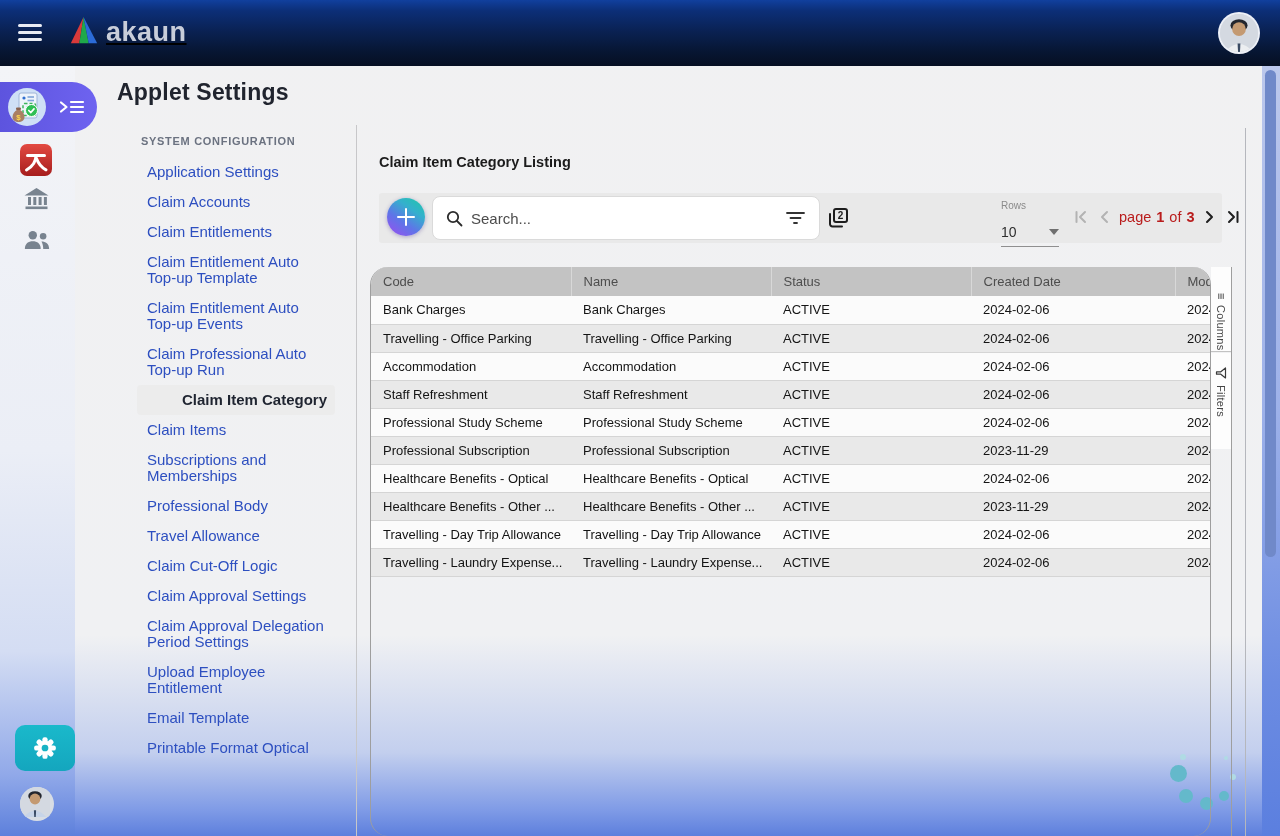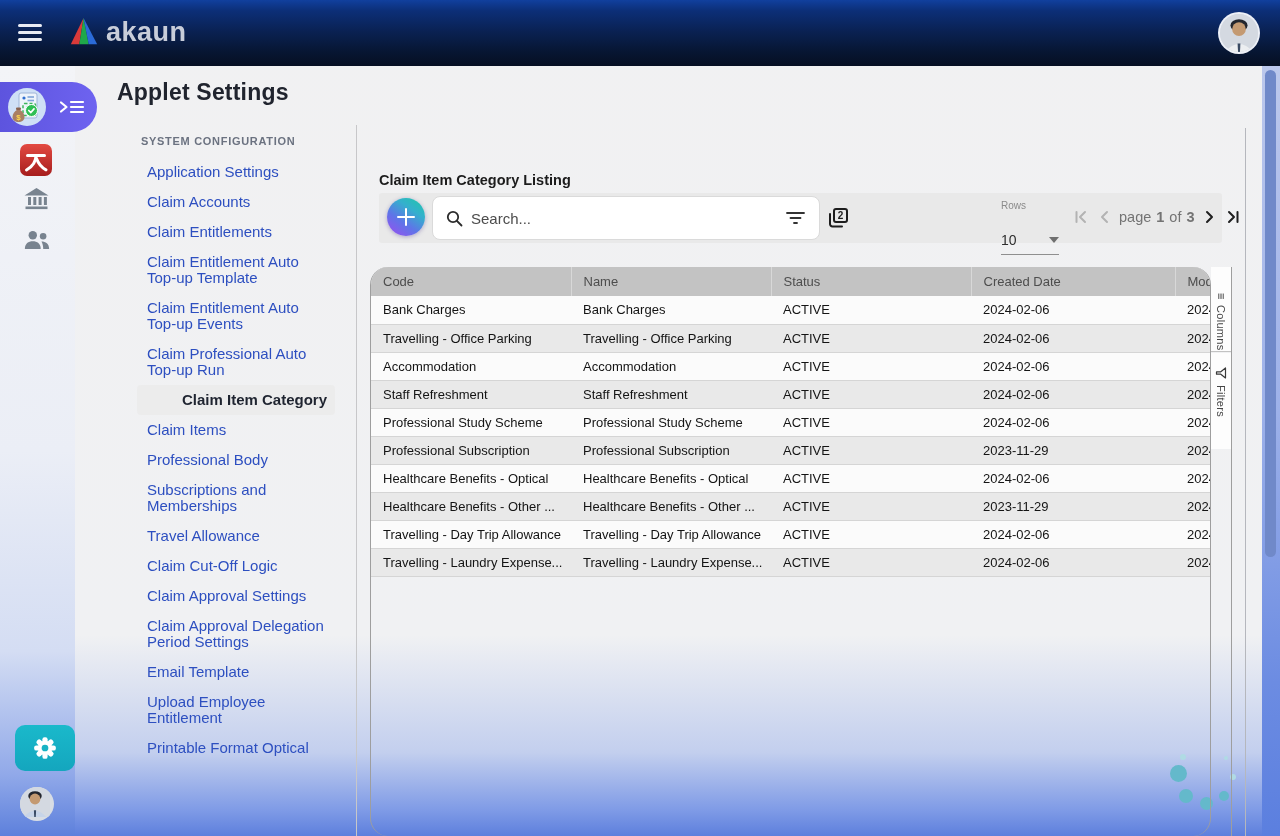--- a/index.html
+++ b/index.html
@@ -6,21 +6,21 @@
   html,body { width:1280px; height:836px; overflow:hidden; }
   body { font-family:"Liberation Sans","DejaVu Sans",sans-serif; background:#f1f1f2; }
   #app { position:relative; width:1280px; height:836px; overflow:hidden;
          background:linear-gradient(180deg,#f1f1f2 0%,#f0f1f3 76%,#c3cfee 90%,#7e9ae6 97%,#5d7fdd 100%); }
 
   
   .topbar { position:absolute; left:0; top:0; width:1280px; height:66px; z-index:20;
             background:linear-gradient(180deg,#11409e 0%,#0c2f78 16%,#0a2152 48%,#071633 78%,#060f22 100%); }
   .hamburger { position:absolute; left:18px; top:24px; width:24px; height:18px; cursor:pointer; }
   .hamburger span { display:block; width:24px; height:2.6px; background:#e9ecf4; border-radius:2px; margin-bottom:4.6px; }
-  .logo { position:absolute; left:68px; top:15px; display:flex; align-items:center; gap:6px; }
+  .logo { position:absolute; left:68px; top:15px; display:flex; align-items:flex-start; gap:6px;text-decoration:underline; }
   .logo-text { color:#c8cdd9; font-size:27px; font-weight:700; letter-spacing:.5px; line-height:34px; }
   .avatar-top { position:absolute; left:1218px; top:12px; width:42px; height:42px; border-radius:50%;
                 border:2px solid rgba(240,242,248,.9); overflow:hidden; background:#d8dde4; cursor:pointer; }
 
   
   .rail { position:absolute; left:0; top:66px; width:75px; bottom:0; z-index:5;
           background:linear-gradient(180deg,#f3f4f7 0%,#ebeef6 50%,#d4ddf3 76%,#91a9e9 92%,#5d80dc 100%); }
   .applet-pill { position:absolute; left:0; top:16px; width:97px; height:50px; border-radius:0 26px 26px 0;
                  background:linear-gradient(90deg,#5d54de,#6e63f0); display:flex; align-items:center; cursor:pointer; }
   .applet-pill .app-ic { position:absolute; left:7px; top:5px; width:40px; height:40px; }
@@ -38,44 +38,44 @@
   .page-title { position:absolute; left:117px; top:79px; font-size:23px; font-weight:700; color:#20242e; letter-spacing:.2px; z-index:6; }
 
   
   .sidenav { position:absolute; left:137px; top:135px; width:210px; z-index:6; }
   .sidenav-section { font-size:11px; font-weight:700; letter-spacing:.7px; color:#6b7280; margin:0 0 10px 4px; }
   .nav-item { width:198px; padding:7px 8px 7px 10px; font-size:15px; line-height:16px; color:#2d4fc0; cursor:pointer; border-radius:4px; }
   .nav-item.active { background:#ececec; color:#1f2430; font-weight:600;text-align:right; }
   .v-divider { position:absolute; left:356px; top:125px; bottom:0; width:1px; background:#c7c7c9; z-index:4; }
 
   
-  .listing-title { position:absolute; left:379px; top:172px; font-size:14.5px; font-weight:700; color:#1c1c1c; z-index:6; }
+  .listing-title { position:absolute; left:379px; top:154px; font-size:14.5px; font-weight:700; color:#1c1c1c; z-index:6; }
   .toolbar { position:absolute; left:379px; top:193px; width:843px; height:50px; background:#e9e9e9; border-radius:3px; z-index:6; }
   .add-btn { position:absolute; left:8px; top:5px; width:38px; height:38px; border-radius:50%; cursor:pointer;
              background:linear-gradient(215deg,#1ec9a6 0%,#34b0cd 32%,#5f74e8 62%,#9e4cf0 100%);
              box-shadow:0 1px 4px rgba(60,40,140,.35); }
   .add-btn::before,.add-btn::after { content:""; position:absolute; background:#fff; border-radius:2px; }
   .add-btn::before { left:10px; top:17.8px; width:18px; height:2.6px; }
   .add-btn::after  { left:17.8px; top:10px; width:2.6px; height:18px; }
   .searchbox { position:absolute; left:53px; top:3px; width:388px; height:44px; background:#fff;
                border:1px solid #dadada; border-radius:8px; display:flex; align-items:center; }
   .searchbox svg.mag { margin-left:13px; flex:none; }
   .searchbox input { flex:1; border:none; outline:none; background:transparent; font-size:15px; color:#333;
                      font-family:"Liberation Sans","DejaVu Sans",sans-serif; padding:0 8px; }
   .searchbox input::placeholder { color:#4c4c4c; opacity:1; }
   .filter-ic { margin-right:14px; flex:none; cursor:pointer; }
   .copy-ic { position:absolute; left:447px; top:13px; cursor:pointer; }
   .rows-block { position:absolute; left:622px; top:7px; }
   .rows-label { font-size:10px; color:#8a8a8a; }
-  .rows-select { width:58px; border-bottom:1px solid #8f8f8f; padding:2px 0 6px 0; margin-top:19px;
+  .rows-select { width:58px; border-bottom:1px solid #8f8f8f; padding:2px 0 6px 0; margin-top:11px;
                  display:flex; align-items:center; justify-content:space-between; cursor:pointer; }
   .rows-value { font-size:14px; color:#2e2e2e; }
   .pager { position:absolute; left:695px; top:16px; display:flex; align-items:center; gap:9px; }
   .pg-ic { cursor:pointer; display:flex; align-items:center; }
-  .pg-text { font-size:14.5px; color:#737373; display:flex; gap:5px; align-items:baseline; }
+  .pg-text { font-size:14.5px; color:#b91c1c; display:flex; gap:5px; align-items:baseline; }
   .pg-text .num { font-weight:700; }
 
   
   .table-shell { position:absolute; left:370px; top:267px; width:841px; bottom:0; z-index:6;
                  border-left:1px solid #9e9e9e; border-right:1px solid #9e9e9e; overflow:hidden;border-radius:18px; }
   table { border-collapse:collapse; table-layout:fixed; width:980px; }
   col.c1,col.c2,col.c3 { width:200px; } col.c4 { width:204px; } col.c5 { width:176px; }
   thead th { background:#c3c3c3; height:29px; text-align:left; padding:0 0 0 12px; font-size:13px;
              font-weight:500; color:#4d4d4d; }
   thead th + th { border-left:1px solid #d8d8d8; }
@@ -231,36 +231,36 @@
       <div class="nav-item even">Claim Entitlement Auto Top-up Template</div>
 
       <div class="nav-item odd">Claim Entitlement Auto Top-up Events</div>
 
       <div class="nav-item even">Claim Professional Auto Top-up Run</div>
 
       <div class="nav-item odd active">Claim Item Category</div>
 
       <div class="nav-item even">Claim Items</div>
 
+      <div class="nav-item even">Subscriptions and Memberships</div>
+
       <div class="nav-item odd">Professional Body</div>
 
-      <div class="nav-item even">Subscriptions and Memberships</div>
-
       <div class="nav-item odd">Travel Allowance</div>
 
       <div class="nav-item even">Claim Cut-Off Logic</div>
 
       <div class="nav-item odd">Claim Approval Settings</div>
 
       <div class="nav-item even">Claim Approval Delegation Period Settings</div>
 
 
+      <div class="nav-item odd">Upload Employee Entitlement</div>
+
       <div class="nav-item even">Email Template</div>
-
-      <div class="nav-item odd">Upload Employee Entitlement</div>
 
       <div class="nav-item even">Printable Format Optical</div>
 
   </div>
   <div class="v-divider"></div>
 
   <div class="listing-title">Claim Item Category Listing</div>
 
   <div class="toolbar">
     <div class="add-btn"></div>

